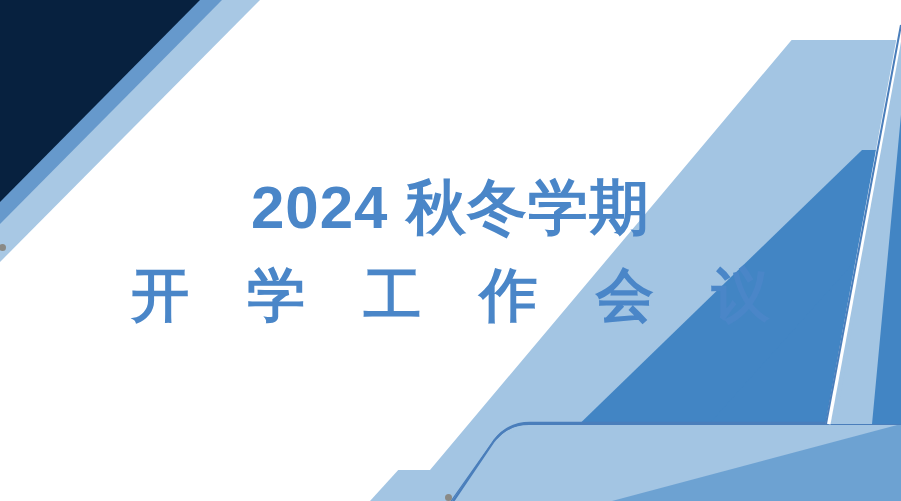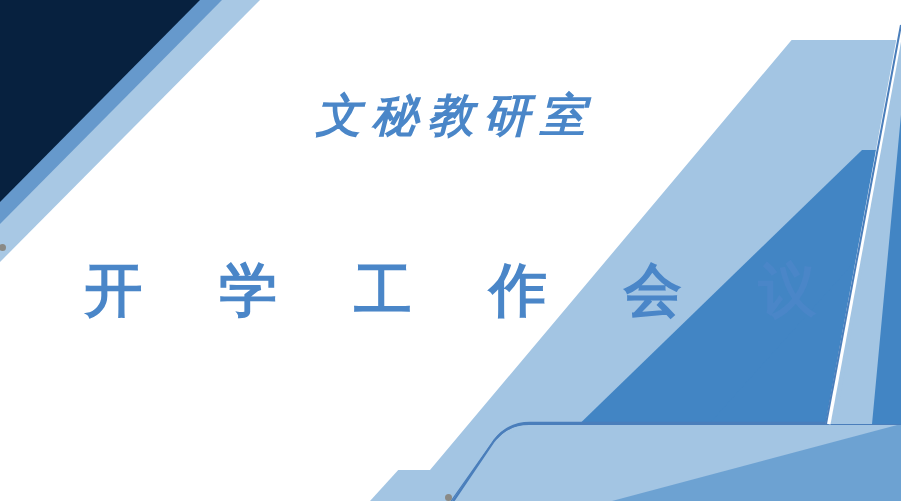--- a/index.html
+++ b/index.html
@@ -65,21 +65,21 @@
     font-family: "Liberation Sans", sans-serif;
     font-size: 60px;
     font-weight: 700;
     letter-spacing: 1px;
     color: #4A86C8;
   }
 
   
   #meeting-title {
     top: 266px;
-    font-family: Liberation Mono, monospace;
+    font-family: Liberation Sans, sans-serif;
     font-size: 58px;
     font-weight: 700;
     letter-spacing: 21px;
     text-indent: 21px;
     color: #4A86C8;
   }
 
   
   #event-date {
     top: 360px;
@@ -158,22 +158,22 @@
     <polygon points="0,0 260,0 0,262" fill="#A8C8E4"></polygon>
 
     <polygon points="0,0 222,0 0,224" fill="#6699CC"></polygon>
 
     <polygon points="0,0 200,0 0,202" fill="#07213F"></polygon>
 
   </svg>
 
   <div id="text-block">
 
-    <div class="line" id="org-name">文秘教研室</div>
 
+    <div class="line" id="term-title">2024 秋冬学期</div>
 
     <div class="line" id="meeting-title">开 学 工 作 会 议</div>
 
 
   </div>
 
   <div class="speck" id="speck-left"></div>
   <div class="speck" id="speck-bottom"></div>
 
 </div>

